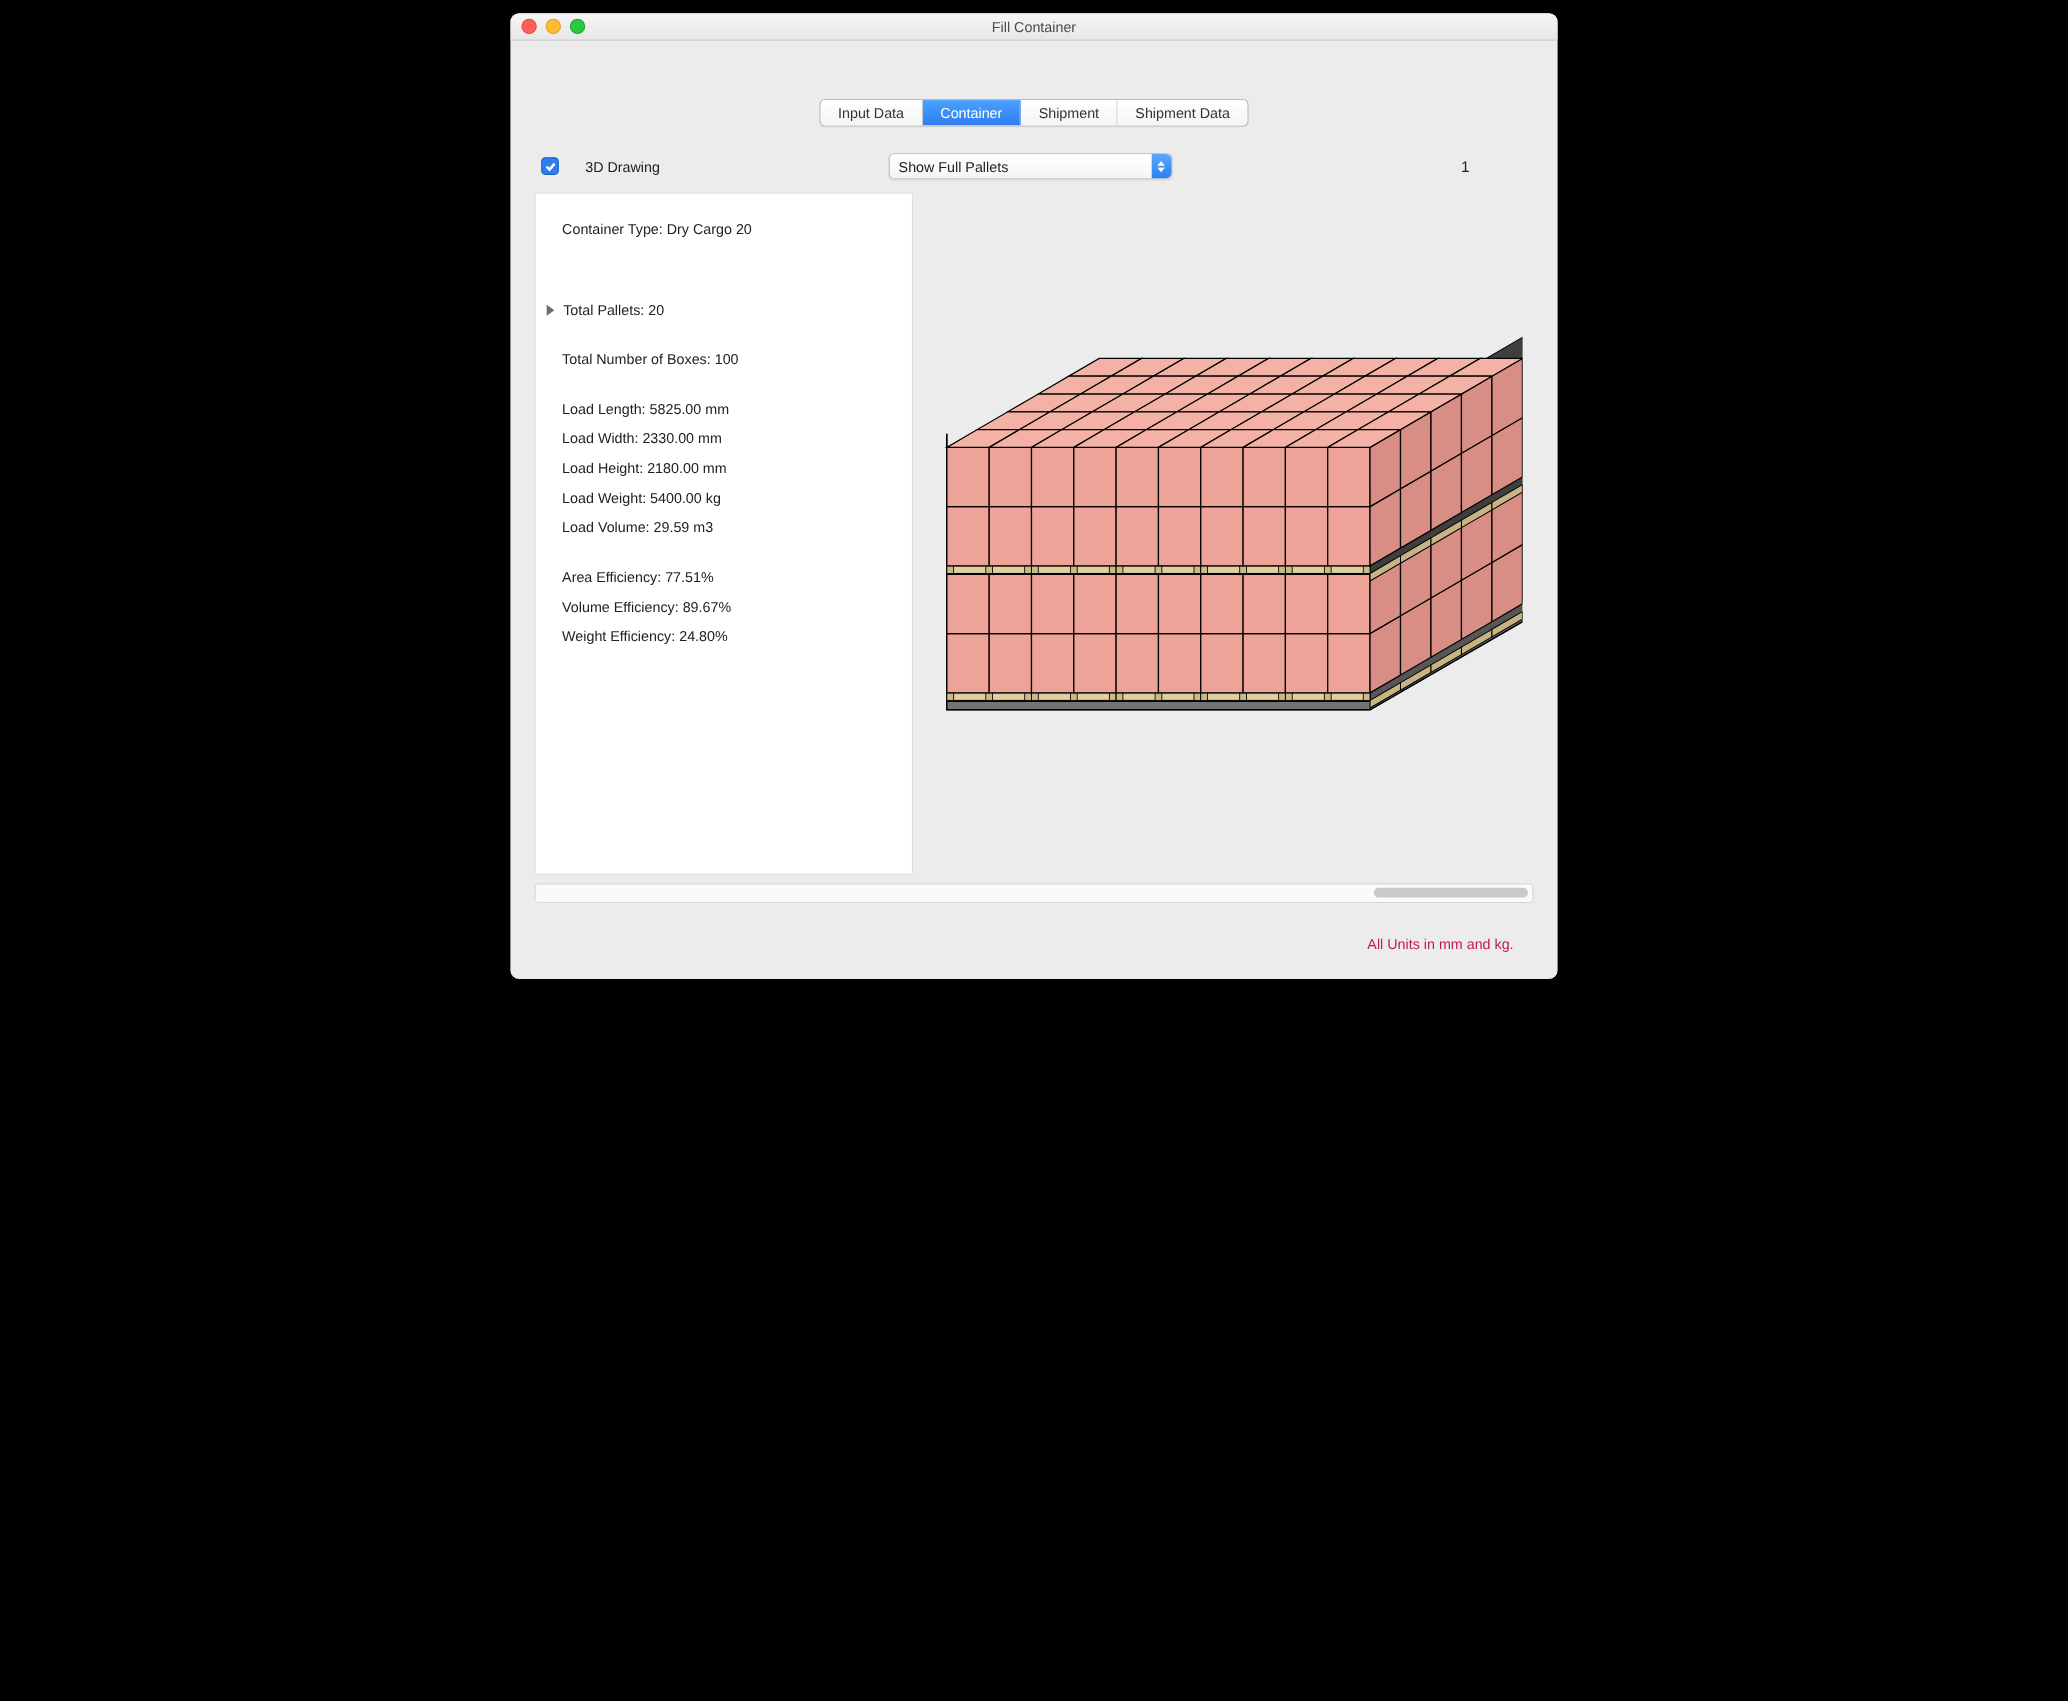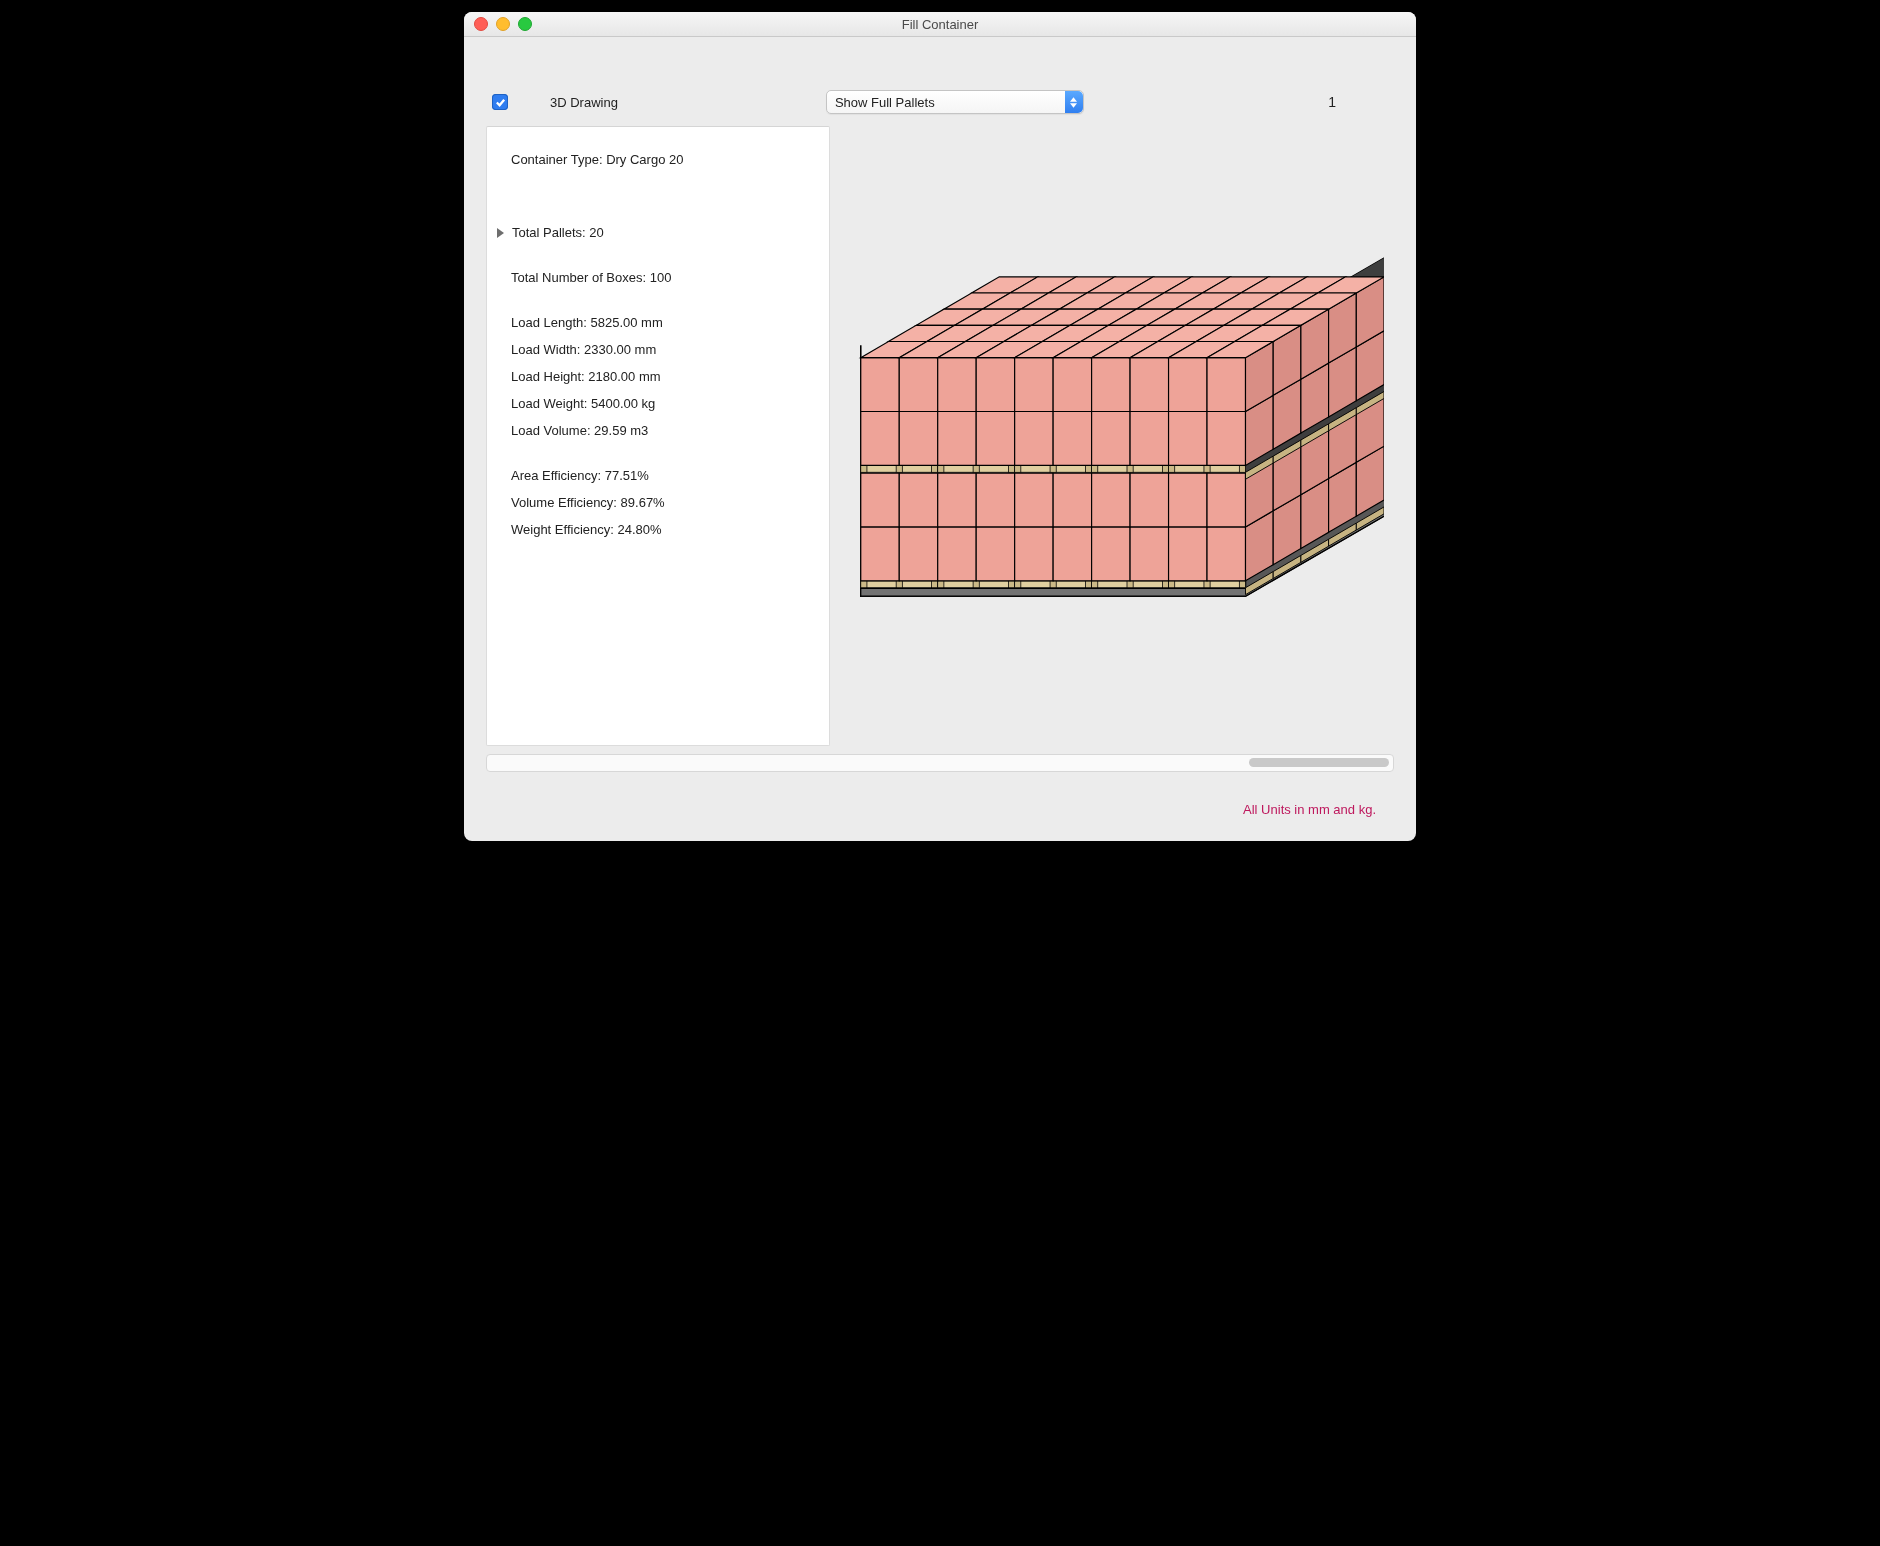--- a/index.html
+++ b/index.html
@@ -40,21 +40,21 @@
   .seg .tab.active{
     background:linear-gradient(#4aa1ff,#2f7df0);color:#fff;border-right-color:#2f7df0;
   }
   .toprow{display:flex;align-items:center;gap:18px;margin:0 0 12px 6px;}
   .chk{
     width:16px;height:16px;border-radius:4px;background:#2f7df0;
     display:inline-flex;align-items:center;justify-content:center;color:#fff;
     font-size:12px;font-weight:bold;box-shadow:inset 0 0 0 1px #1e62c4;
   }
   .chk svg{width:11px;height:11px;fill:none;stroke:#fff;stroke-width:2.5;}
-  .chklabel{margin-left:24px;font-size:13px;color:#222;}
+  .chklabel{margin-left:6px;font-size:13px;color:#222;}
   .popup{
     margin-left:190px;width:240px;height:22px;border:1px solid #c4c4c4;border-radius:5px;
     background:linear-gradient(#ffffff,#f5f5f5);display:flex;align-items:center;
     padding:0 8px;position:relative;font-size:13px;color:#222;
     box-shadow:0 1px 1px rgba(0,0,0,.05);
   }
   .popup .arrows{
     position:absolute;right:0;top:0;bottom:0;width:18px;border-left:0;
     background:linear-gradient(#5aa9ff,#307ff0);border-radius:0 5px 5px 0;
     display:flex;flex-direction:column;align-items:center;justify-content:center;gap:1px;
@@ -96,20 +96,28 @@
     <div class="traffic">
       <div class="dot red"></div>
       <div class="dot yellow"></div>
       <div class="dot green"></div>
     </div>
     <div class="title">Fill Container</div>
   </div>
 
   <div class="content">
 
+    <div class="segbar">
+      <div class="seg">
+        <div class="tab">Input Data</div>
+        <div class="tab active">Container</div>
+        <div class="tab">Shipment</div>
+        <div class="tab">Shipment Data</div>
+      </div>
+    </div>
 
     <div class="toprow">
       <span class="chk">
         <svg viewBox="0 0 12 12">
             <path d="M2 6 L5 9 L10 3"></path>
           </svg>
       </span>
       <span class="chklabel">3D Drawing</span>
 
       <div class="popup">

